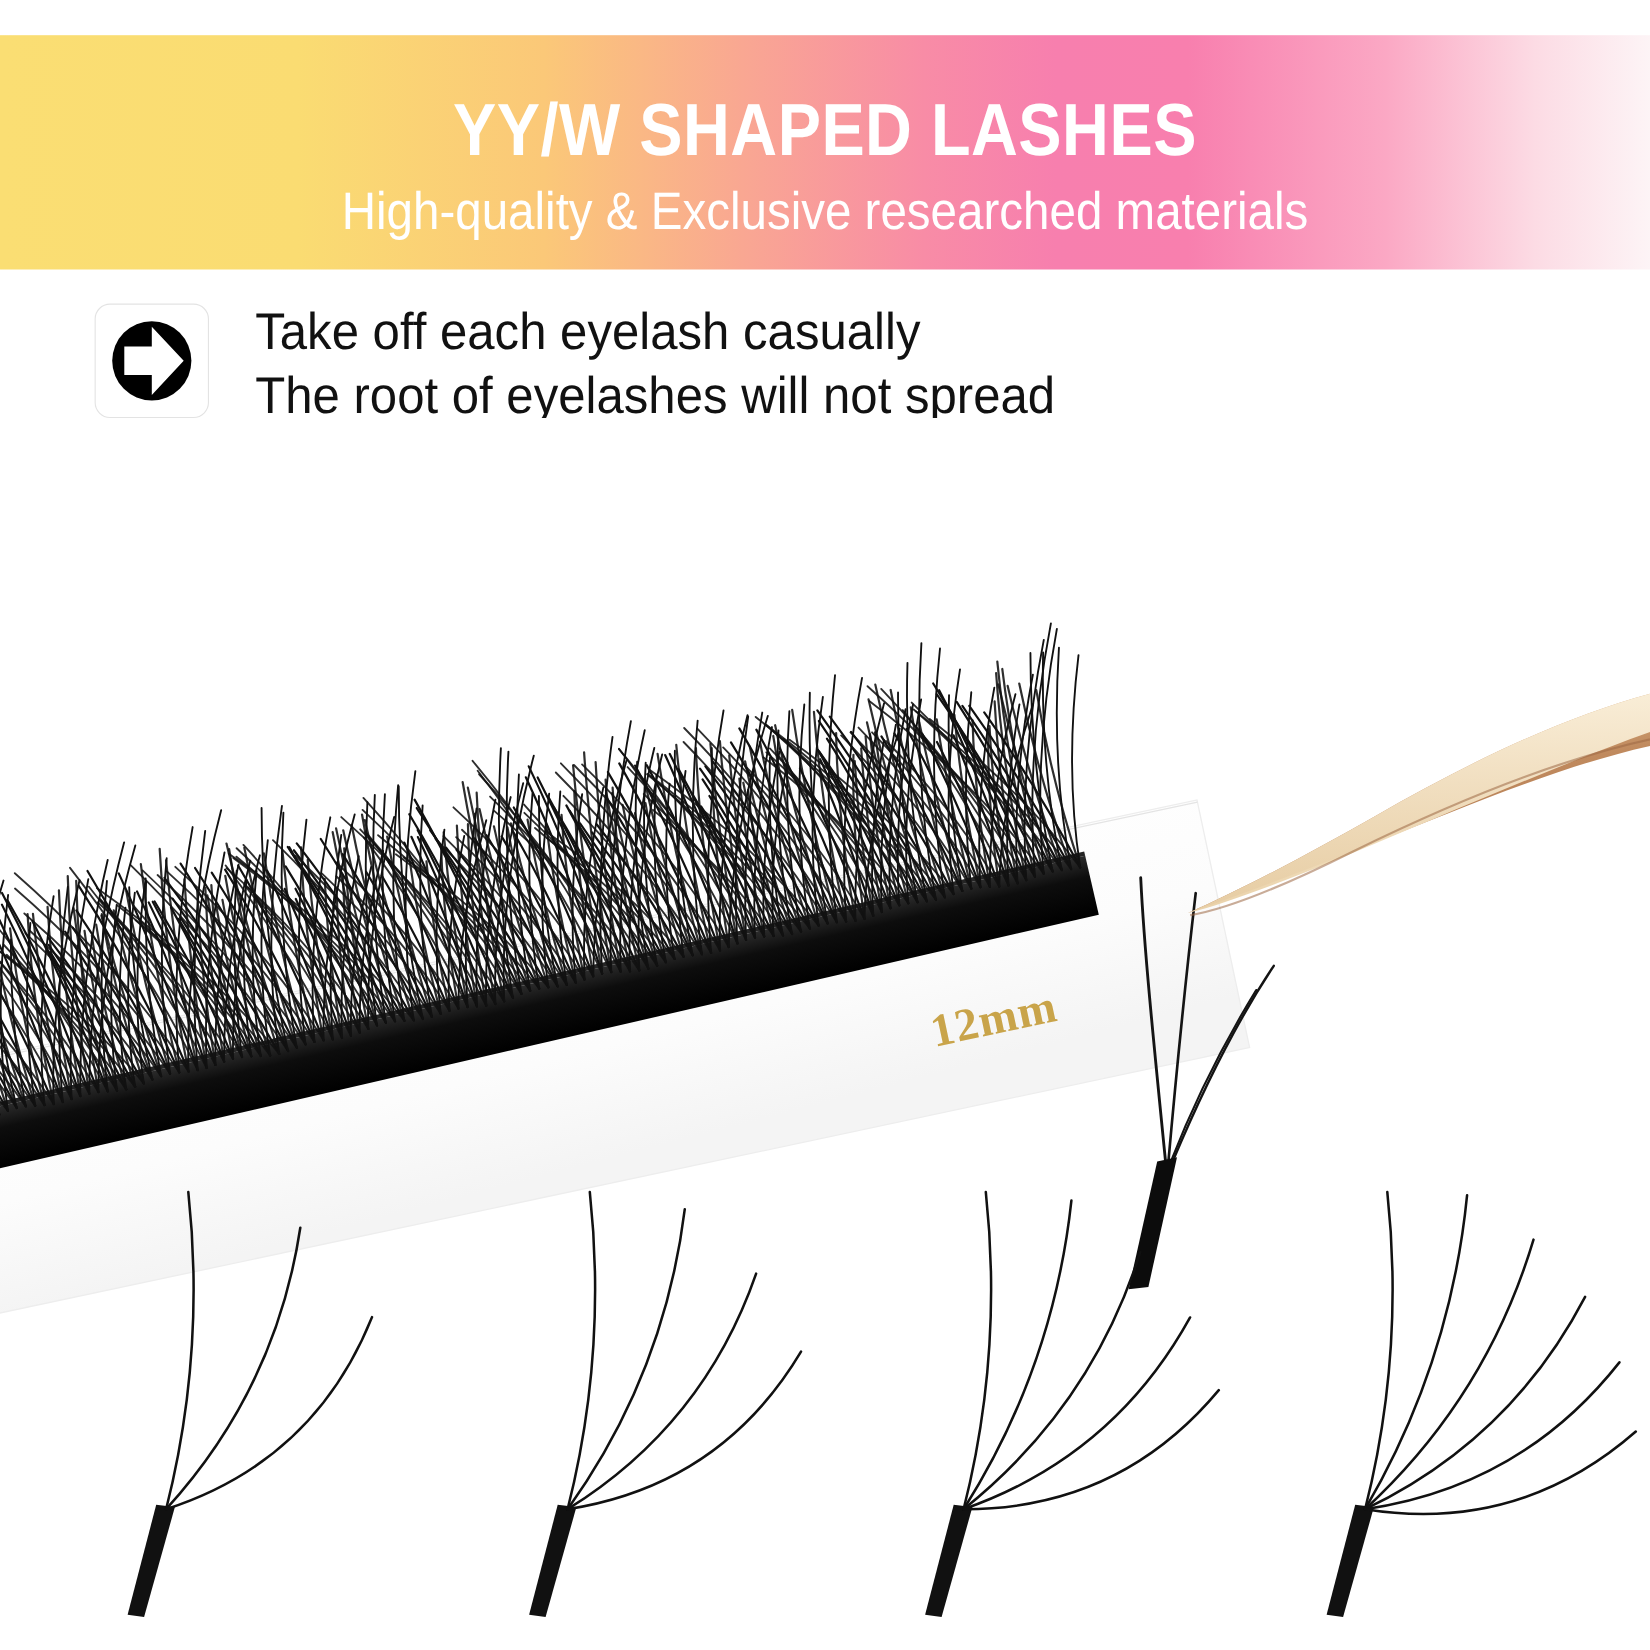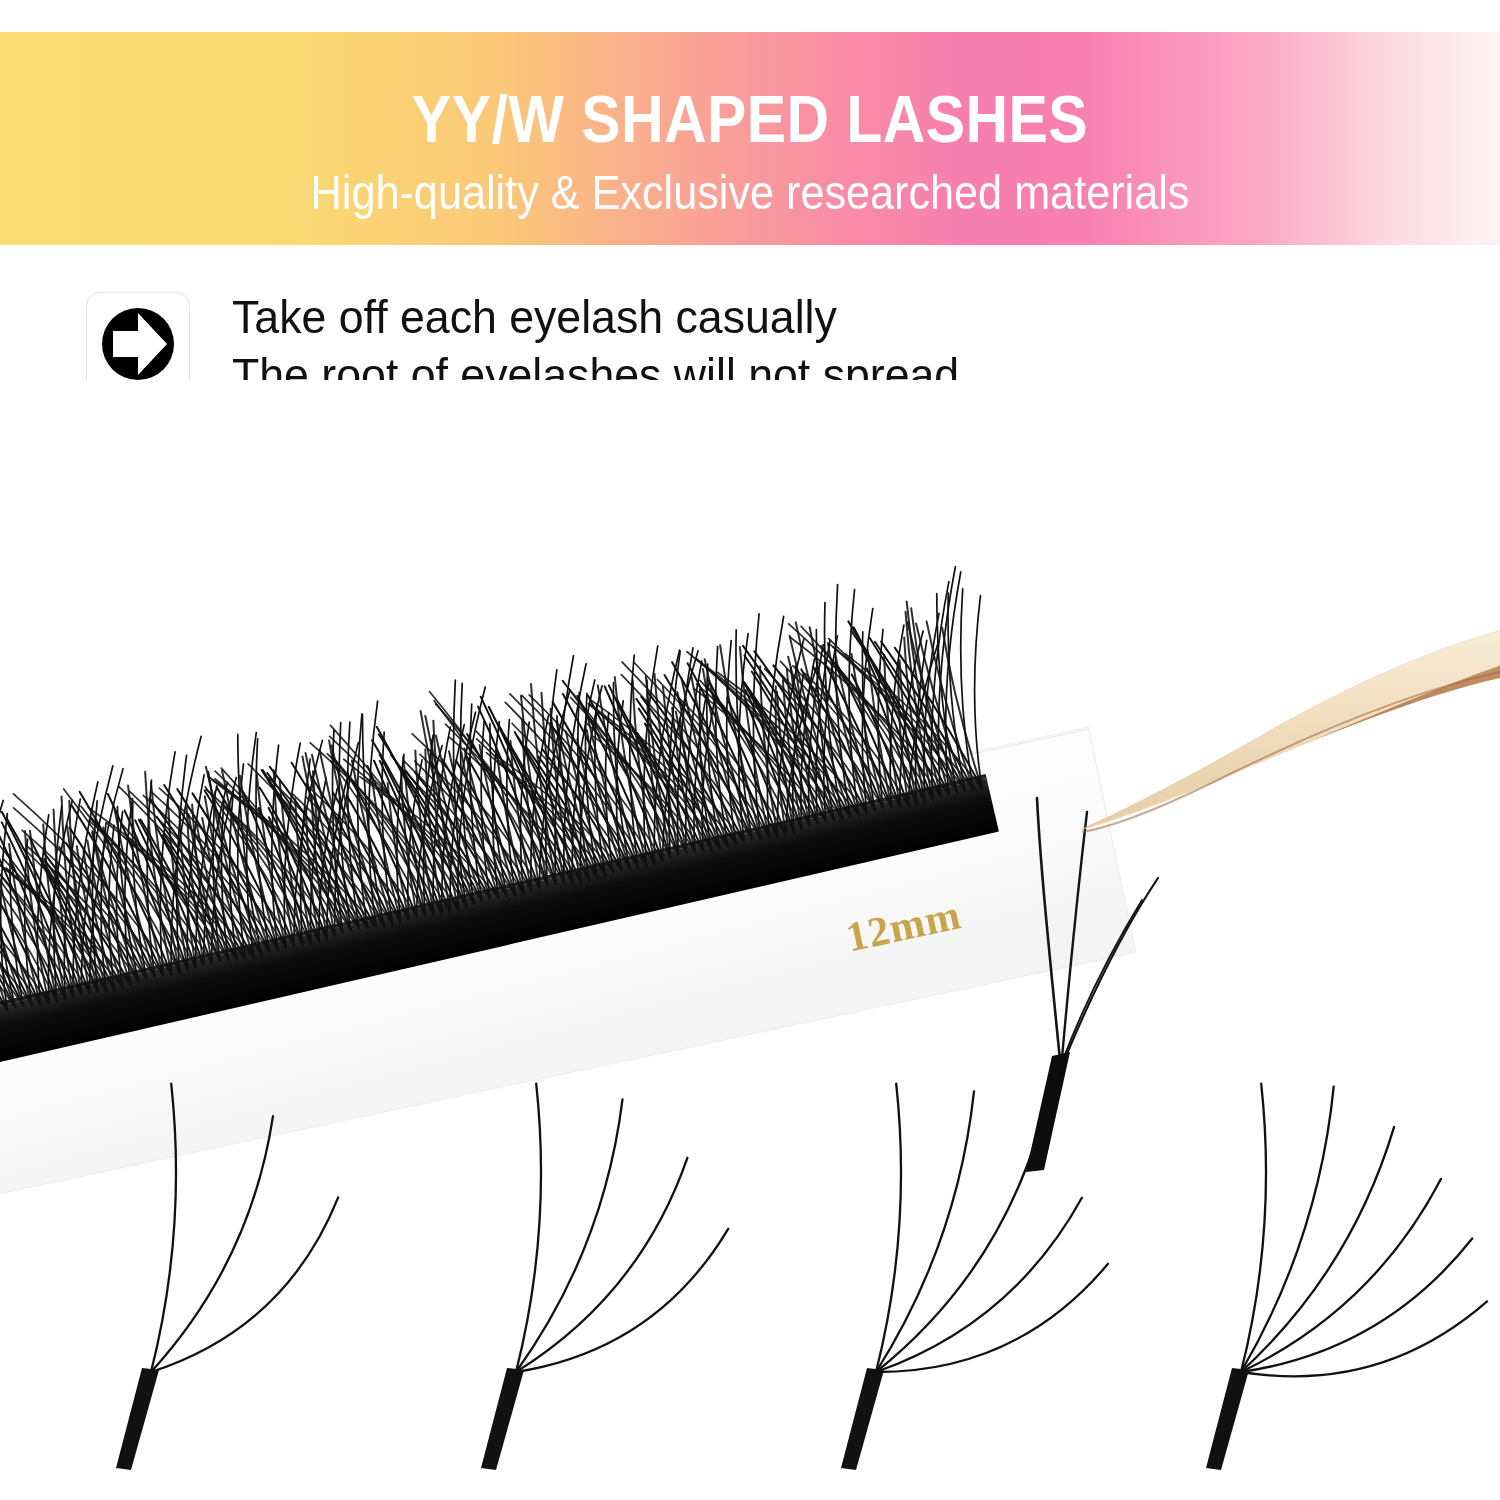--- a/index.html
+++ b/index.html
@@ -76,21 +76,20 @@
     white-space: nowrap;
   }
 
   
   #instruction-block {
     position: absolute;
     left: 86px;
     top: 276px;
     width: 1100px;
     height: 110px;
-    margin-top: 16px;
   }
   #arrow-icon-box {
     position: absolute;
     left: 0;
     top: 0;
     width: 104px;
     height: 104px;
     border: 1px solid #e3e3e3;
     border-radius: 14px;
     background: #ffffff;

